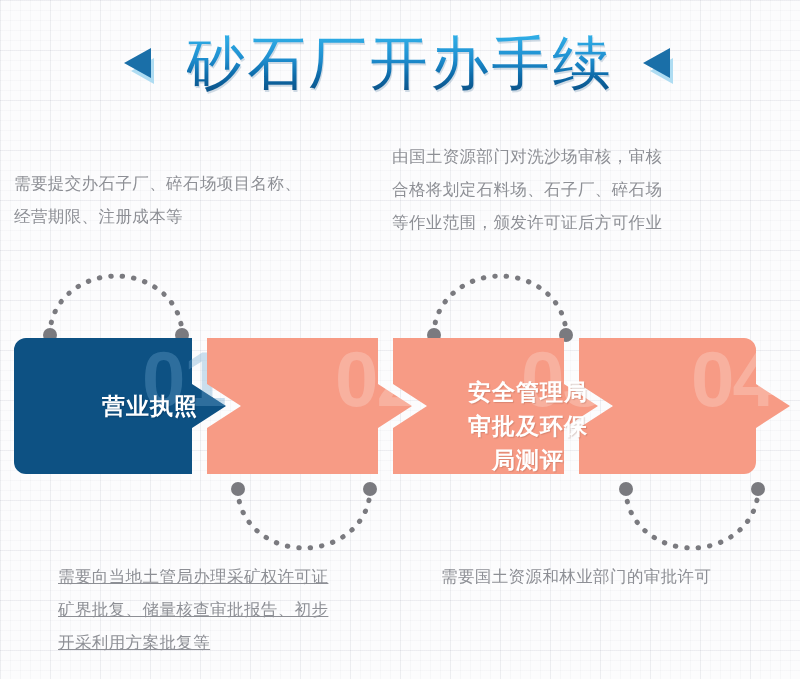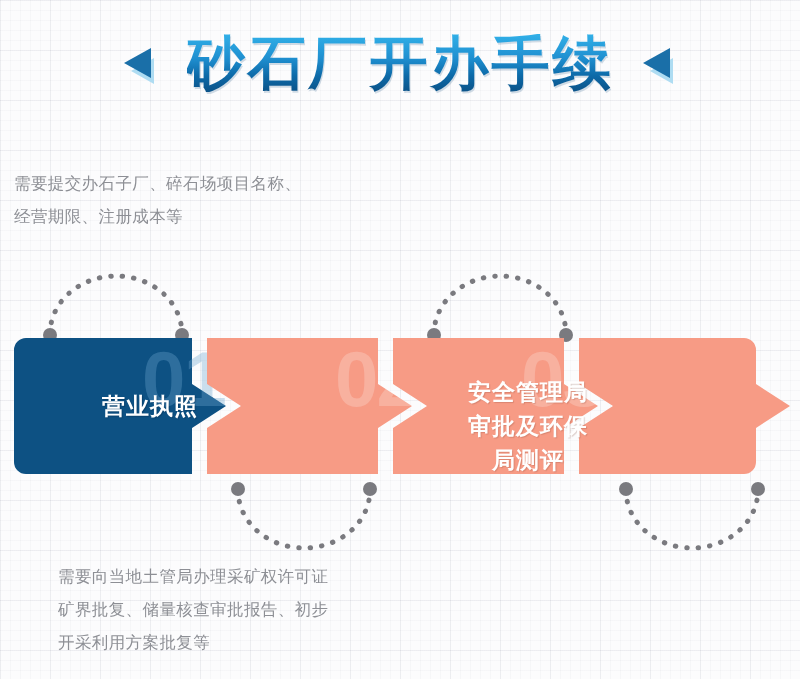--- a/index.html
+++ b/index.html
@@ -61,21 +61,21 @@
     left: 3px;
     top: 8px;
     width: 0;
     height: 0;
     border-top: 15px solid transparent;
     border-bottom: 15px solid transparent;
     border-right: 27px solid #1a6fa8;
   }
   .title-text {
     font-size: 58px;
-    font-weight: bold;
+    font-weight: normal;
     letter-spacing: 3px;
     line-height: 1;
     white-space: nowrap;
     background-image: linear-gradient(to bottom, #31b0e8 0%, #1f8fd0 42%, #0d6aa8 72%, #0b5288 100%);
     -webkit-background-clip: text;
     background-clip: text;
     color: transparent;
     -webkit-text-fill-color: transparent;
     filter: drop-shadow(1px 2px 0 rgba(10,70,120,0.18));
   }
@@ -84,21 +84,21 @@
   .desc {
     position: absolute;
     color: #8d8f95;
     font-size: 16.5px;
     line-height: 33px;
     letter-spacing: 0.4px;
     white-space: pre-line;
   }
   #desc-1 { left: 14px;  top: 167px; width: 360px; }
   #desc-2 { left: 392px; top: 140px; width: 350px; }
-  #desc-3 { left: 58px;  top: 560px; width: 350px; }
+  #desc-3 { left: 58px;  top: 560px; width: 350px; text-decoration: underline; }
   #desc-4 { left: 441px; top: 560px; width: 350px; }
 
   
   .arc {
     position: absolute;
   }
 
   
   #flow {
     position: absolute;
@@ -172,23 +172,27 @@
     </div>
     <div class="title-text">砂石厂开办手续</div>
     <div class="tri-wrap">
       <div class="tri-shadow"></div>
       <div class="tri-main"></div>
     </div>
   </div>
 
   <div class="desc" id="desc-1">需要提交办石子厂、碎石场项目名称、
 经营期限、注册成本等</div>
+  <div class="desc" id="desc-2">由国土资源部门对洗沙场审核，审核
+合格将划定石料场、石子厂、碎石场
+等作业范围，颁发许可证后方可作业</div>
   <div class="desc" id="desc-3">需要向当地土管局办理采矿权许可证
 矿界批复、储量核查审批报告、初步
 开采利用方案批复等</div>
+  <div class="desc" id="desc-4">需要国土资源和林业部门的审批许可</div>
 
   <svg class="arc" style="left:36px; top:262px;" width="160" height="80" viewBox="0 0 160 80">
     <path d="M 14 72 A 66 58 0 0 1 146 72" fill="none" stroke="#7a7a7f" stroke-width="5" stroke-linecap="round" stroke-dasharray="0.5 11"></path>
     <circle cx="14" cy="73" r="7" fill="#7a7a7f"></circle>
     <circle cx="146" cy="73" r="7" fill="#7a7a7f"></circle>
   </svg>
 
   <svg class="arc" style="left:420px; top:262px;" width="160" height="80" viewBox="0 0 160 80">
     <path d="M 14 72 A 66 58 0 0 1 146 72" fill="none" stroke="#7a7a7f" stroke-width="5" stroke-linecap="round" stroke-dasharray="0.5 11"></path>
     <circle cx="14" cy="73" r="7" fill="#7a7a7f"></circle>
@@ -236,16 +240,17 @@
 审批及环保
 局测评</div>
     </div>
 
     <div class="chev" id="chev-4">
       <svg class="chev-bg" viewBox="0 0 211 136" preserveAspectRatio="none">
         <path d="M 0 0 L 165 0 A 12 12 0 0 1 177 12 L 177 46 L 211 68 L 177 90
                  L 177 124 A 12 12 0 0 1 165 136 L 0 136
                  L 0 90 L 34 68 L 0 46 Z" fill="#f79b85"></path>
       </svg>
+      <div class="chev-num">04</div>
     </div>
 
   </div>
 </div>
 
 </body></html>

